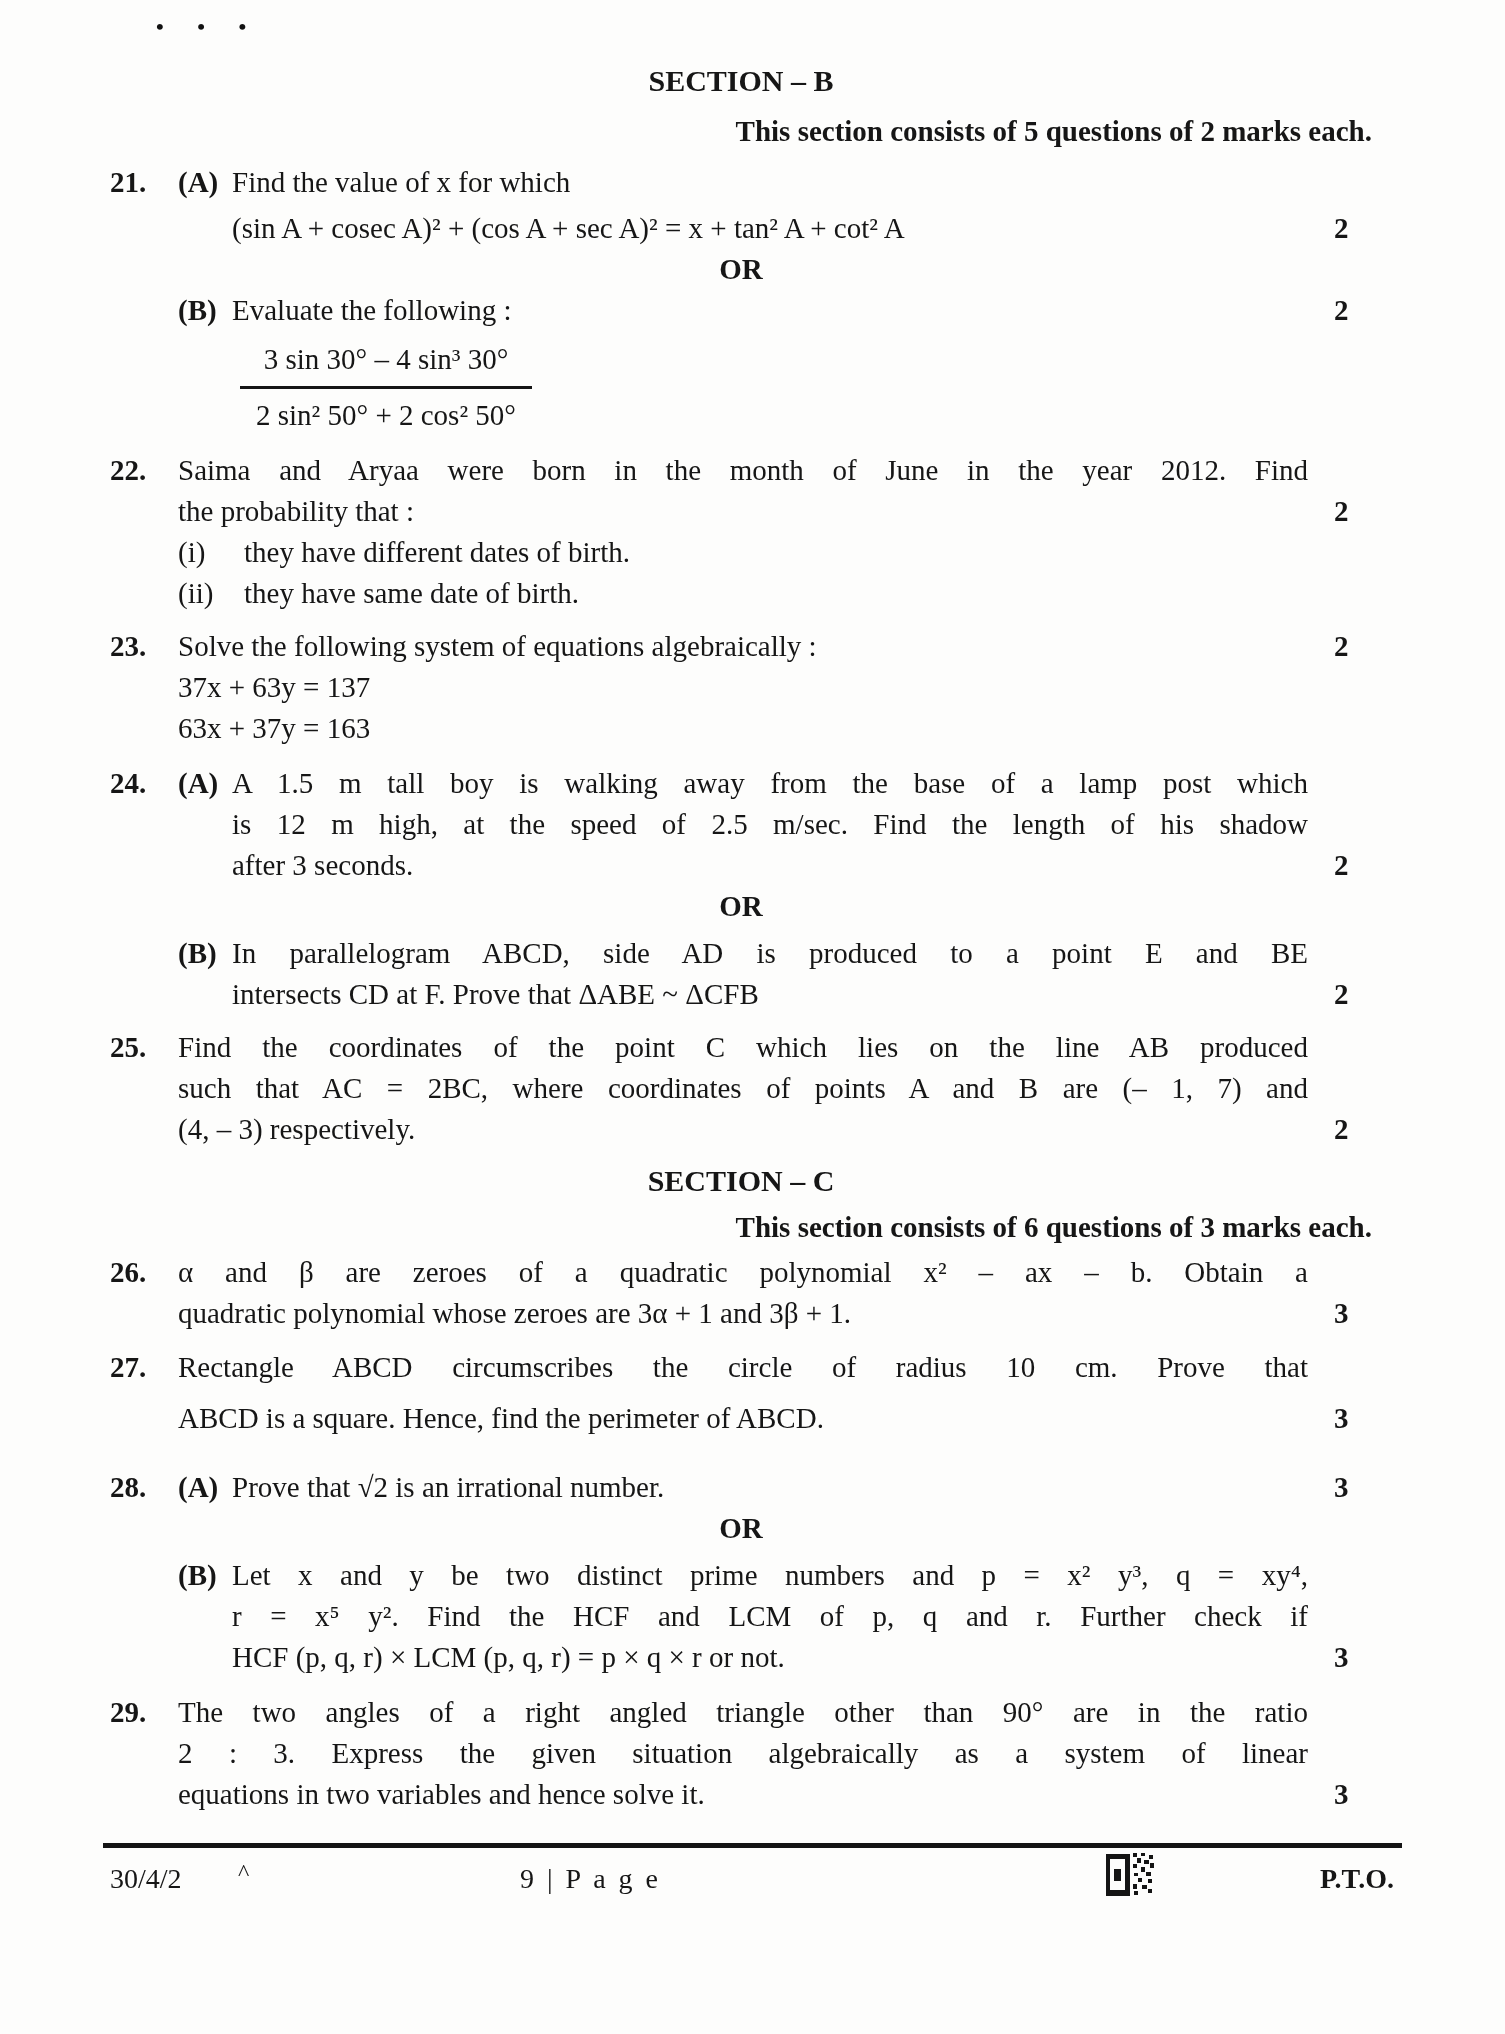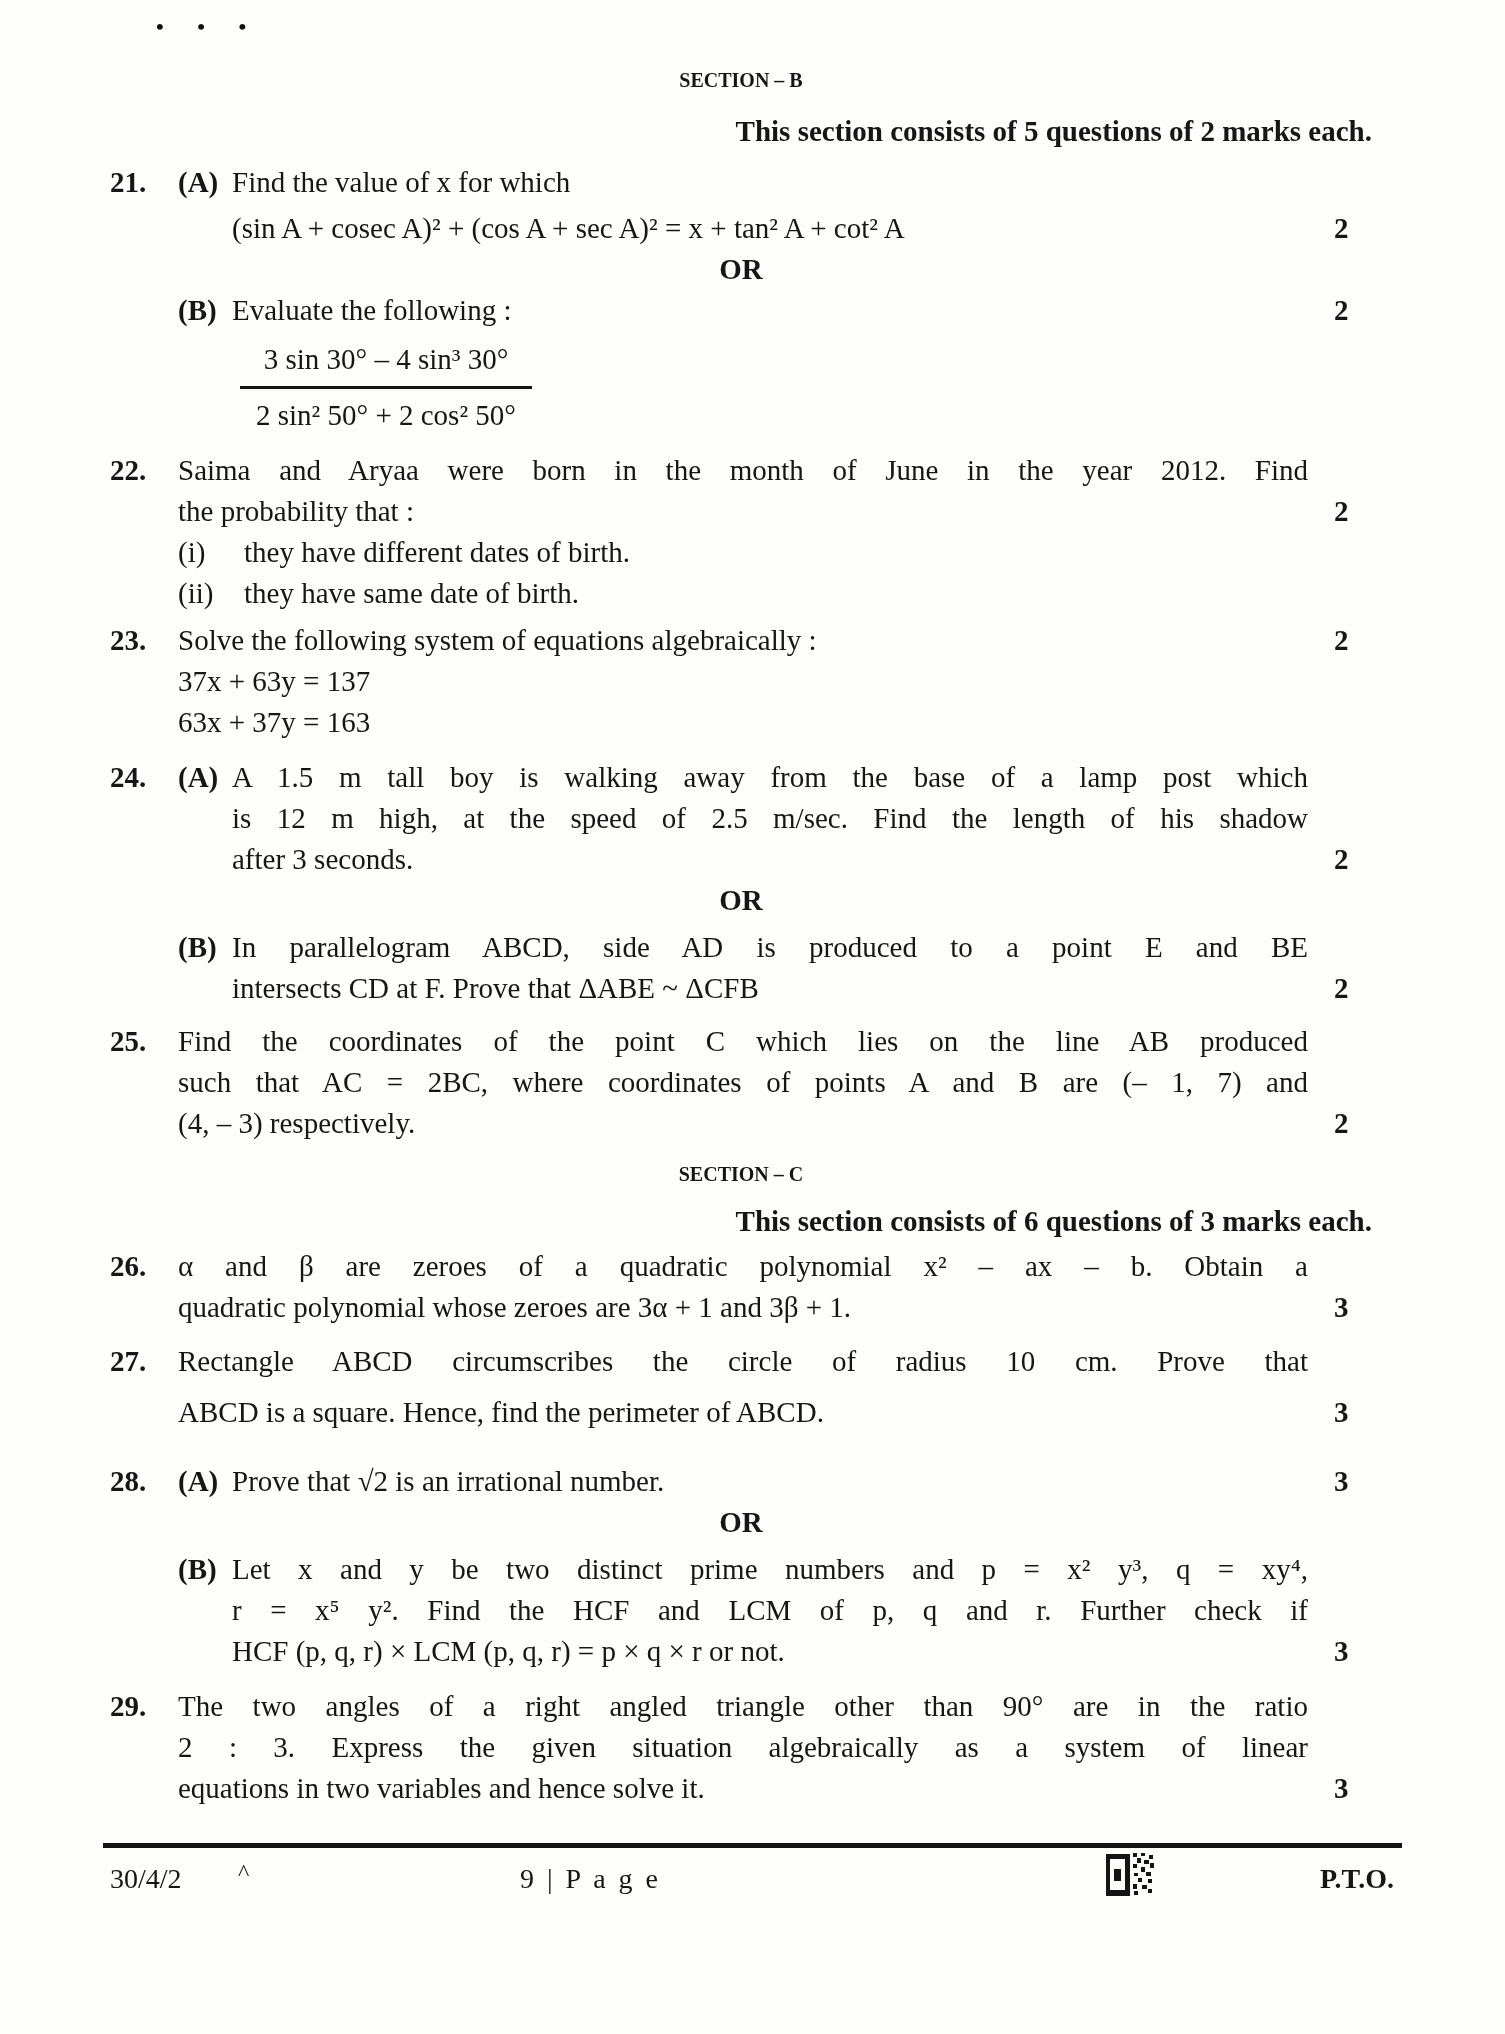--- a/index.html
+++ b/index.html
@@ -16,21 +16,21 @@
   }
   .top-dots {
     position:absolute; left:156px; top:6px;
     font-size:22px; letter-spacing:14px; color:#111;
     font-weight:bold;
   }
   .content {
     position:absolute; left:110px; top:60px; width:1262px;
   }
   .section-title {
-    text-align:center; font-weight:bold; font-size:20px;
+    text-align:center; font-weight:bold; font-size:30px;
     margin:0 0 10px 0;
   }
   .section-intro {
     font-weight:bold; margin:0 0 10px 0;text-align:right;
   }
   .row { display:grid; grid-template-columns:68px 1fr 64px; align-items:start; }
   .qnum { font-weight:bold; }
   .part { display:grid; grid-template-columns:54px 1fr; align-items:start; }
   .part-wide { display:grid; grid-template-columns:66px 1fr; align-items:start; }
   .plabel { font-weight:bold; }
@@ -138,21 +138,21 @@
           </div>
           <div class="part-wide">
             <div class="slabel">(ii)</div>
             <div class="lline">they have same date of birth.</div>
           </div>
         </div>
         <div></div>
       </div>
     </div>
 
-    <div class="question" style="margin-top:6px;">
+    <div class="question" style="margin-top:12px;">
       <div class="row">
         <div class="qnum">23.</div>
         <div class="lline">Solve the following system of equations algebraically :</div>
         <div class="mark">2</div>
       </div>
       <div class="row">
         <div></div>
         <div class="lline">37x + 63y = 137</div>
         <div></div>
       </div>

